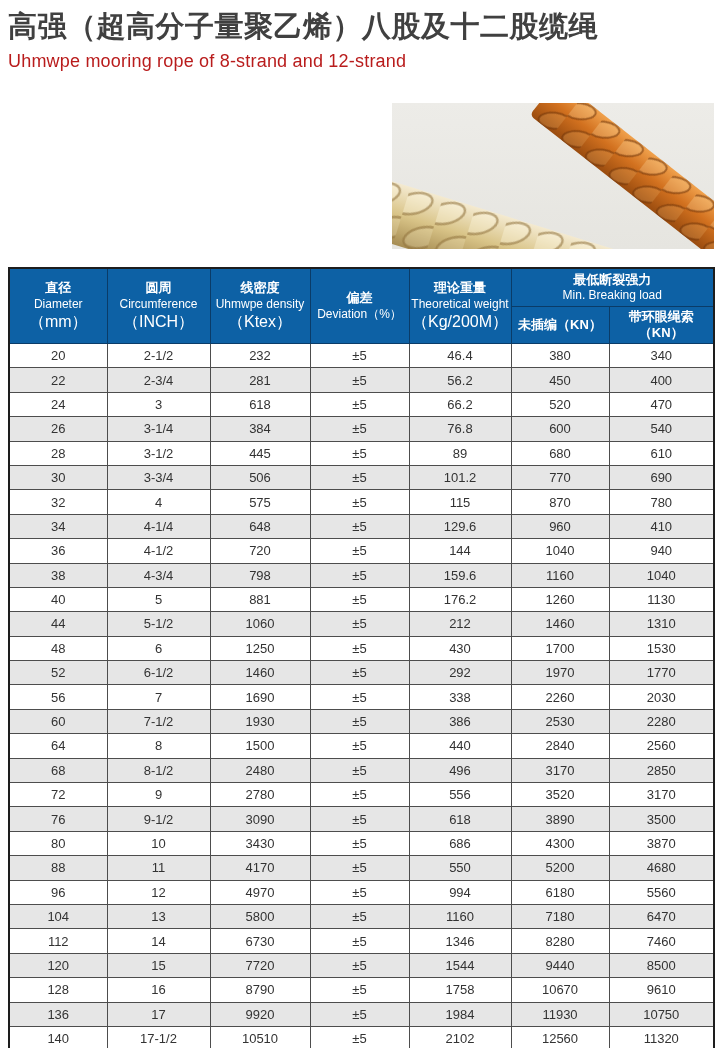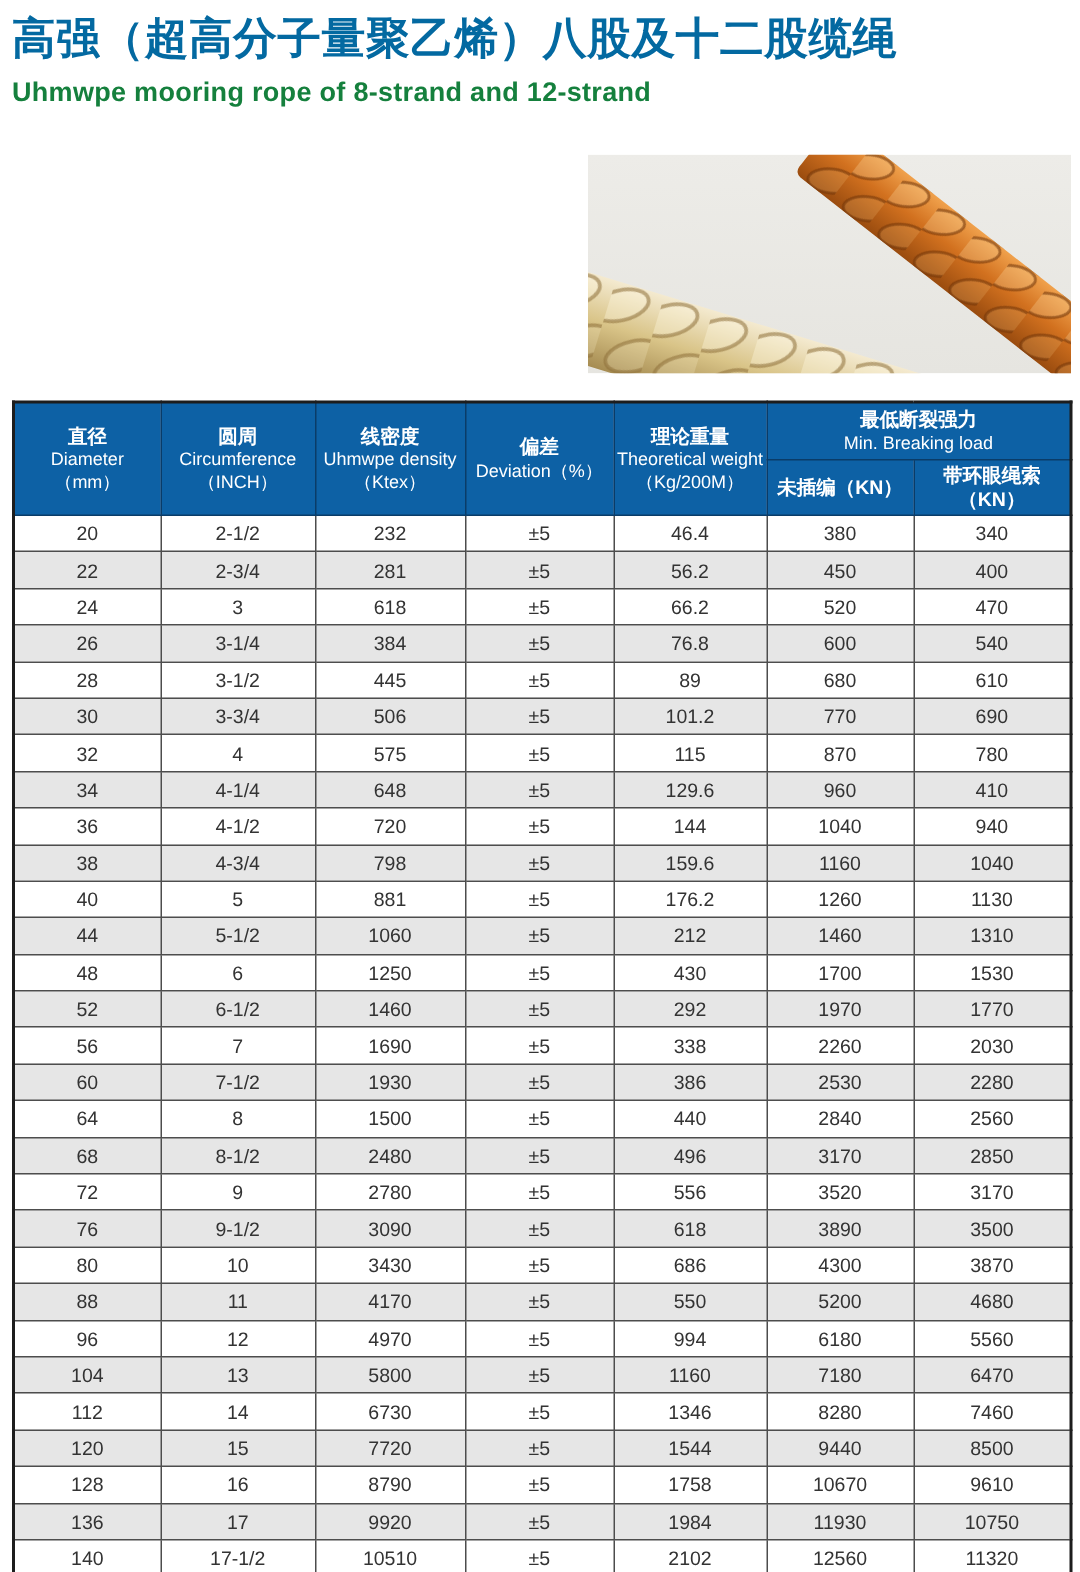--- a/index.html
+++ b/index.html
@@ -8,25 +8,25 @@
     font-family: "Liberation Sans", "DejaVu Sans", sans-serif;
     width: 720px; height: 1048px;
     position: relative; overflow: hidden;
     color: #1c1c1c;
   }
   .page { position: absolute; inset: 0; background: #fff; }
 
   
   .hdr { position: absolute; top: 8px; left: 8px; right: 8px; }
   .title-cn {
-    font-size: 29px; font-weight: bold; color: #0369a1;
+    font-size: 29px; font-weight: bold; color: #404040;
     letter-spacing: 0.5px; line-height: 1.25;
   }
   .title-en {
-    margin-top: 7px; font-size: 18px; font-weight: bold; color: #15803d;
+    margin-top: 7px; font-size: 18px; font-weight: normal; color: #b91c1c;
     letter-spacing: 0.2px;
   }
 
   
   .rope-photo {
     position: absolute; left: 392px; top: 103px;
     width: 322px; height: 146px; overflow: hidden;
   }
   .rope-photo svg { display: block; width: 100%; height: 100%; }
 
@@ -41,21 +41,21 @@
     background: var(--header-bg, #0d61a5);
     color: #ffffff; font-weight: normal;
     border: 1px solid #0a3c68;
     text-align: center; vertical-align: middle;
     padding: 2px 1px; line-height: 1.25;
   }
   table.spec thead tr.h1 th { height: 38px; }
   table.spec thead tr.h2 th { height: 25px; font-size: 12.5px; }
   .th-cn { display: block; font-size: 13px; font-weight: bold; }
   .th-en { display: block; font-size: 12px; }
-  .th-unit { display: block; font-size: 12px; }
+  .th-unit { display: block; font-size: 16px; }
   table.spec tbody td {
     height: 24.4px; text-align: center; vertical-align: middle;
     border: 1px solid #4d4d4d;
     color: #333; background: #ffffff;
     font-size: 13px; padding: 0 2px;
   }
   table.spec tbody tr.alt td { background: var(--row-alt-bg, #e6e6e6); }
 </style>
 </head>
 <body>

